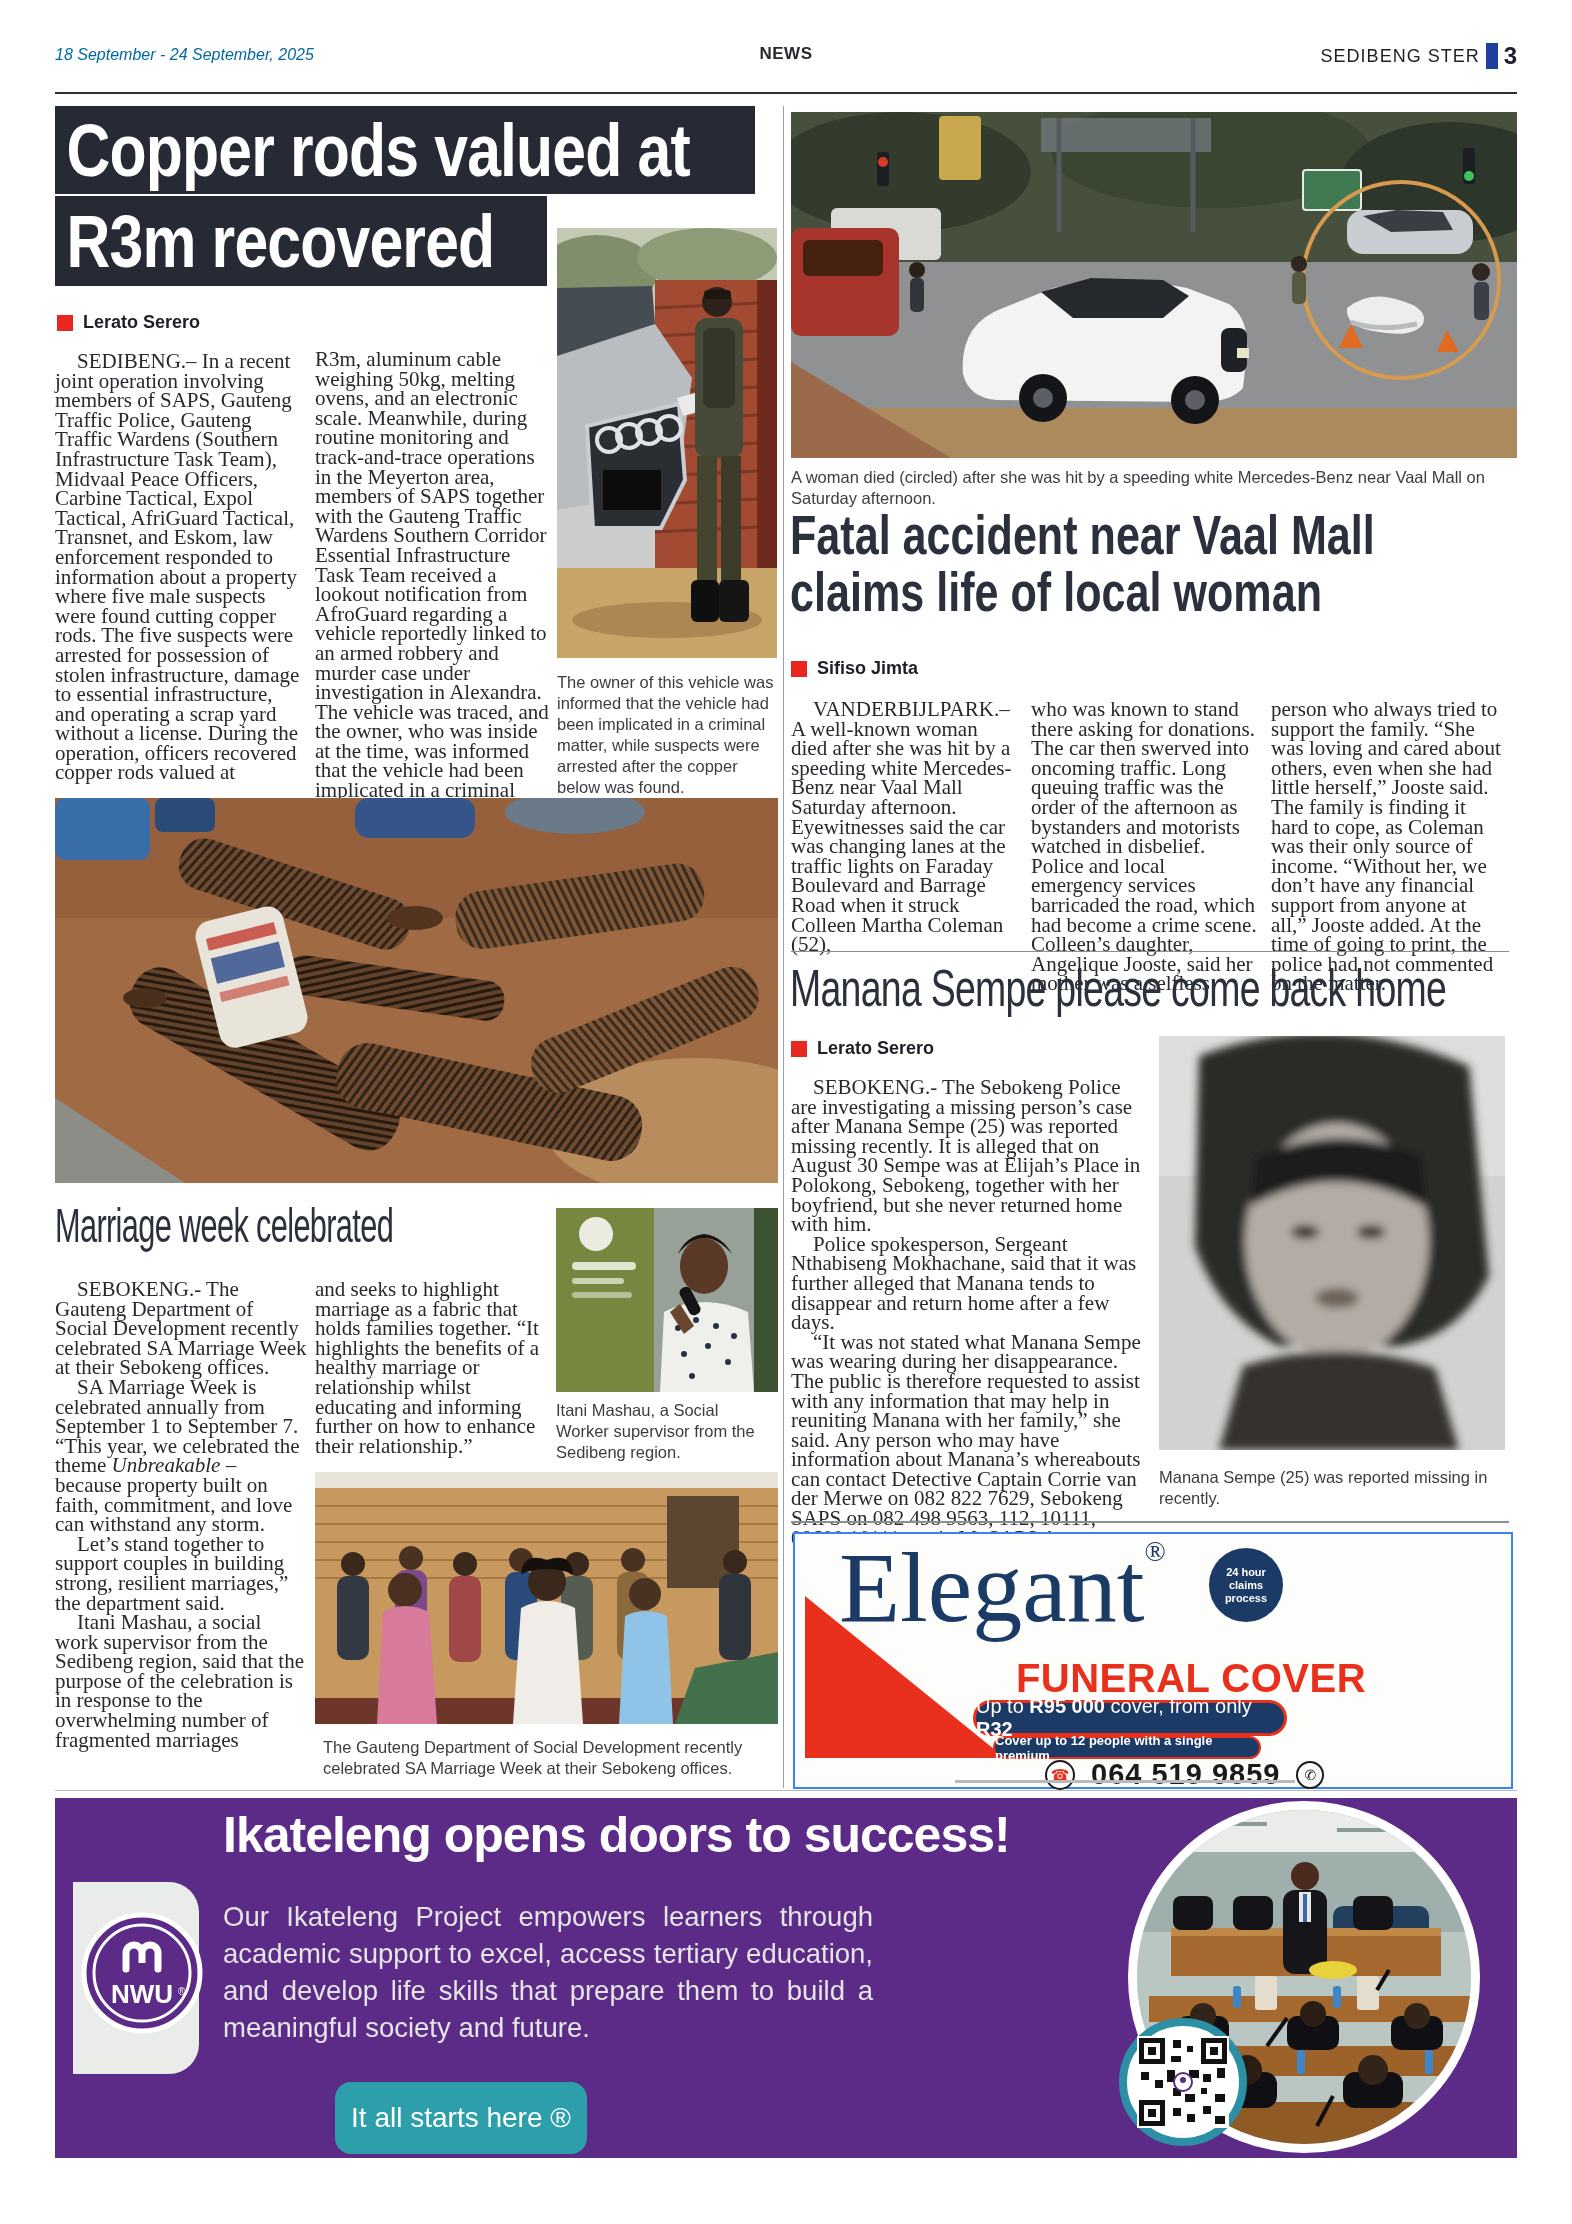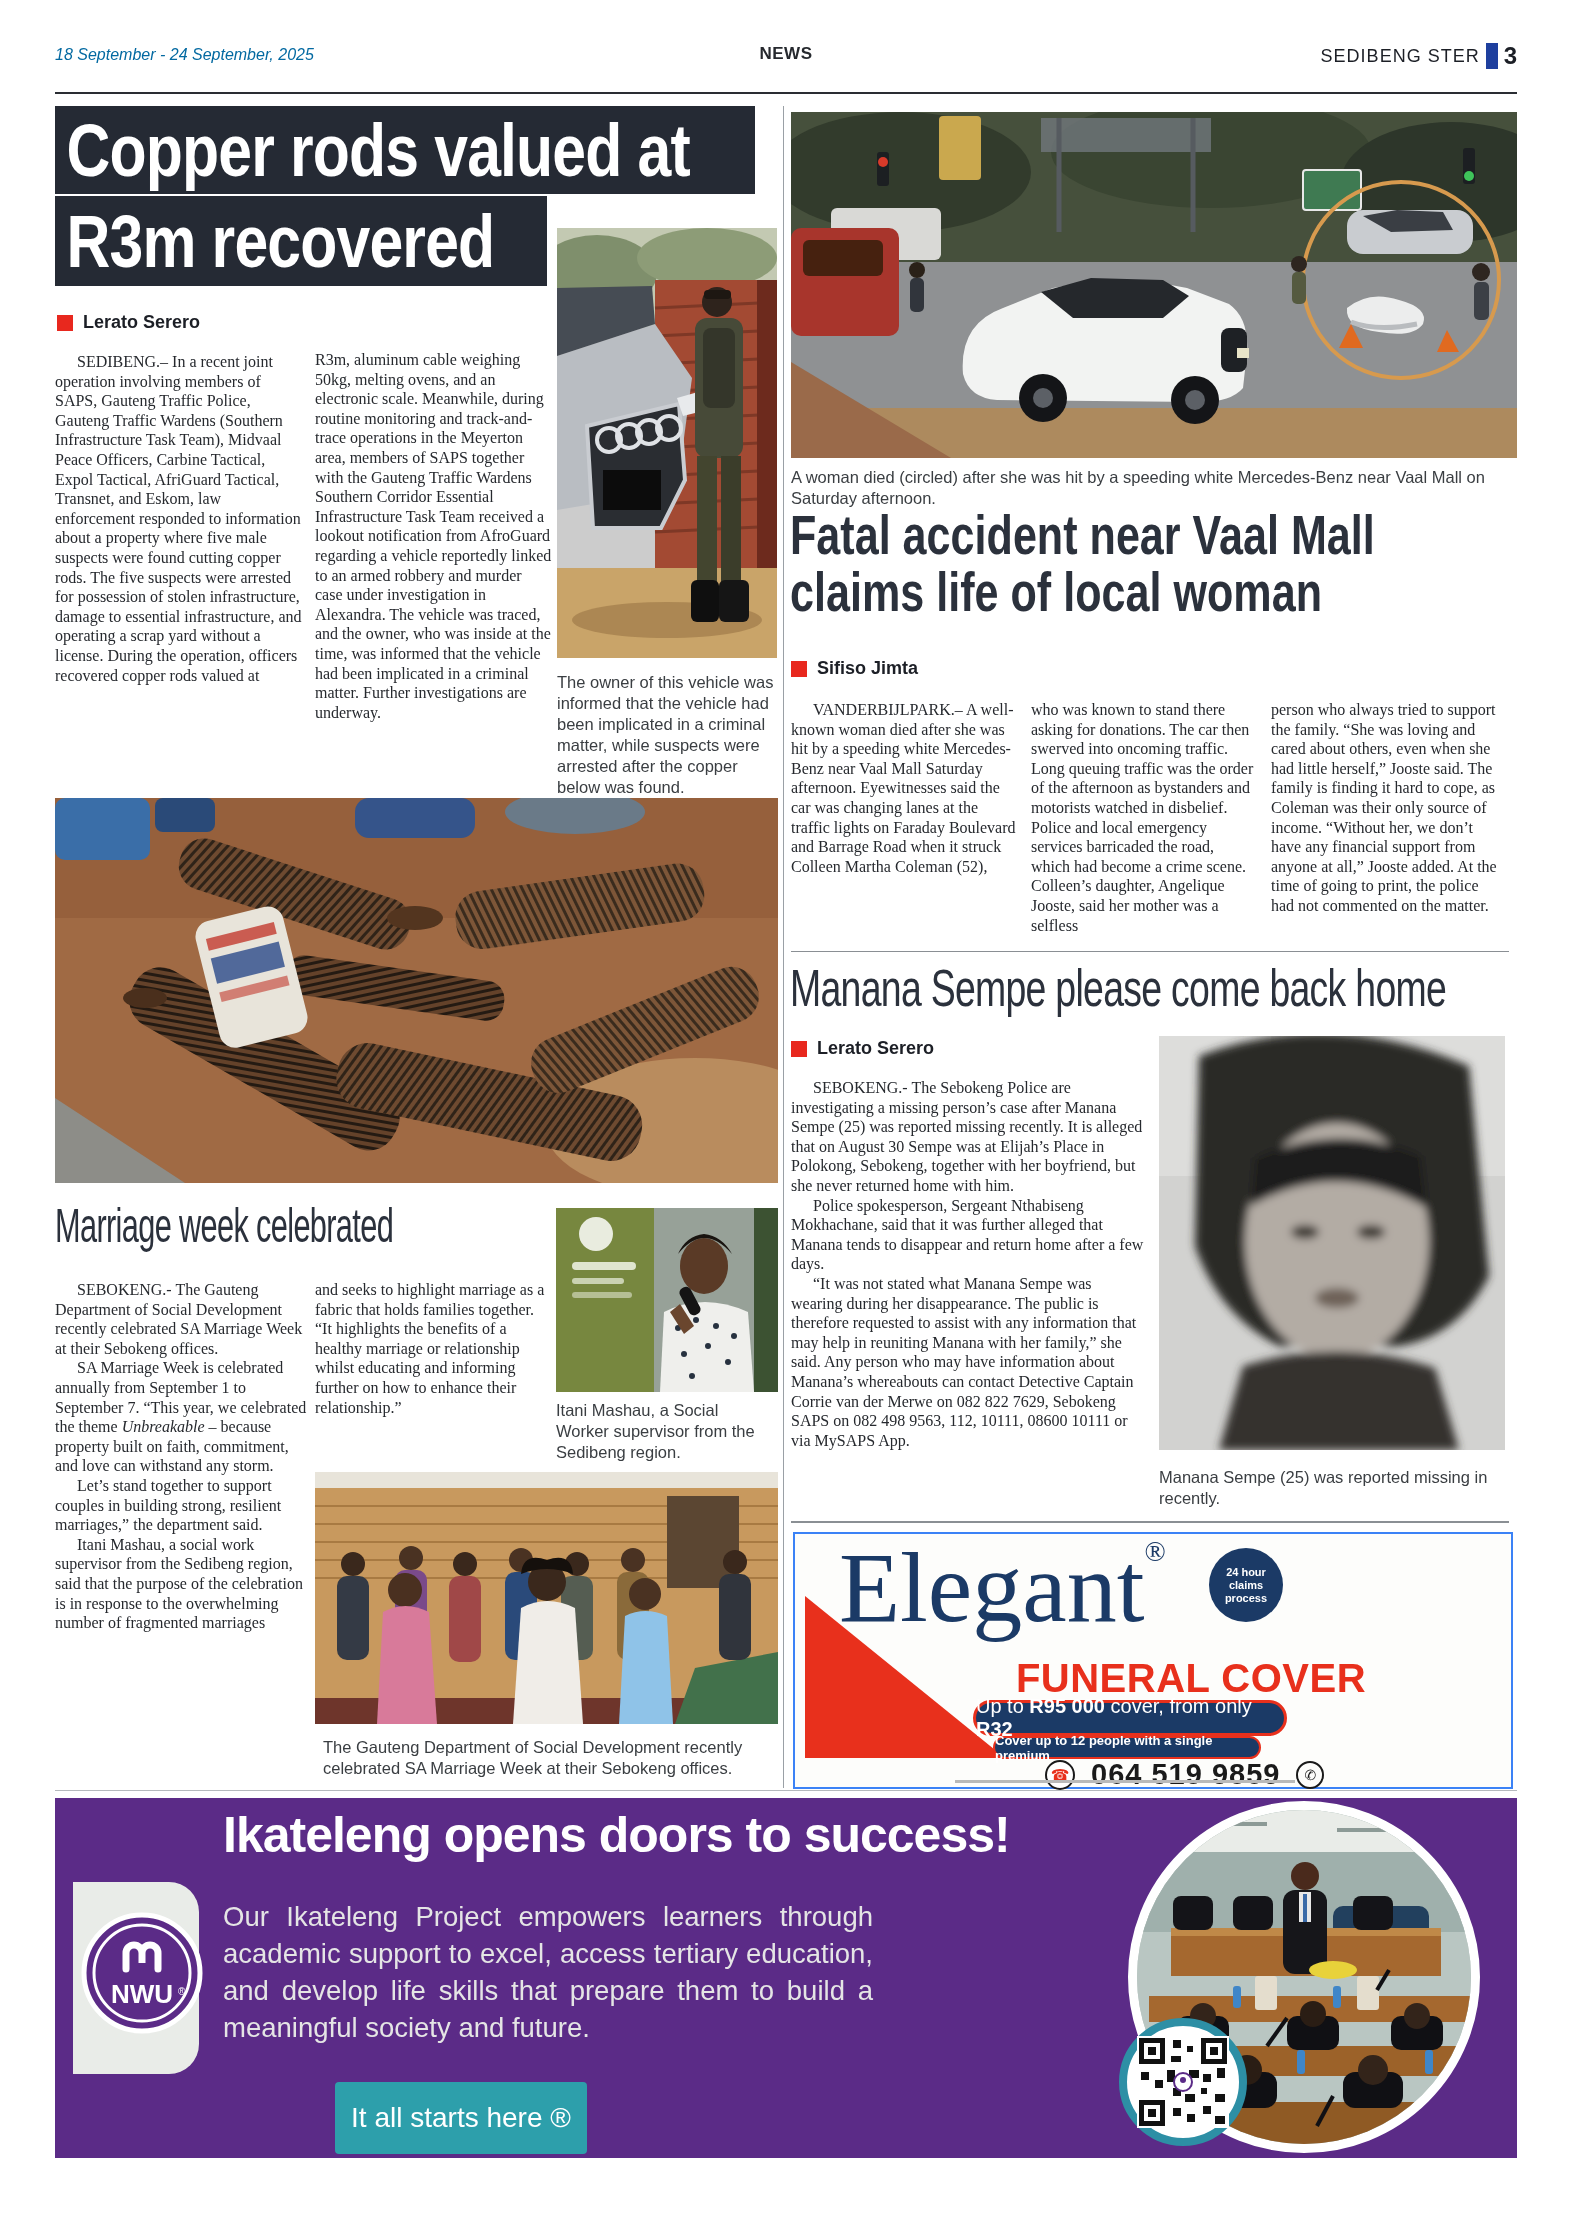--- a/index.html
+++ b/index.html
@@ -21,21 +21,21 @@
                transform:scaleX(.82);transform-origin:0 50%;white-space:nowrap;padding-left:14px;letter-spacing:-1px;}
   .cond{display:inline-block;transform-origin:0 50%;white-space:nowrap;color:#2b313c;}
   .hl-fatal{font-size:56px;font-weight:bold;line-height:57px;transform:scaleX(.77);}
   .hl-mid{font-size:52px;font-weight:normal;transform:scaleX(.72);letter-spacing:-1px;}
   .hl-marriage{font-size:48px;font-weight:normal;transform:scaleX(.64);letter-spacing:-1px;}
   
   .byline{display:flex;align-items:center;gap:10px;}
   .byline .sq{width:16px;height:16px;background:#e8281e;}
   .byline .nm{font-weight:bold;font-size:18px;color:#1c1f26;}
   
-  .serif{font-family:"Liberation Serif",serif;font-size:16px;line-height:19.6px;color:#26292e;}
+  .serif{font-family:"Liberation Serif",serif;font-size:21px;line-height:19.6px;color:#26292e;}
   .serif p{margin:0;}
   .serif p.ind{text-indent:22px;}
   .caption{font-size:16.5px;line-height:21px;color:#3a3e42;}
   .photo{position:absolute;overflow:hidden;background:#ccc;}
   .photo svg{display:block;}
   
   .eleg{position:absolute;background:#fdfdfb;border:2px solid #3b82f6;}
   .eleg-brand{position:absolute;left:44px;top:4px;font-family:"Liberation Serif",serif;
               font-size:100px;color:#1b3a66;line-height:1;}
   .eleg-reg{font-size:28px;vertical-align:60px;}
@@ -57,21 +57,21 @@
   .fineprint{position:absolute;left:160px;top:246px;width:340px;height:3px;background:#b9b9b9;}
   
   .nwu{position:absolute;left:55px;top:1798px;width:1462px;height:360px;background:#5b2b87;overflow:hidden;}
   .nwu-tab{position:absolute;left:18px;top:84px;width:126px;height:192px;background:#e9ece8;
            border-radius:0 30px 30px 0;}
   .nwu-title{position:absolute;left:168px;top:8px;width:1000px;color:#fff;font-weight:bold;font-size:50px;
              letter-spacing:-1px;}
   .nwu-body{position:absolute;left:168px;top:100px;width:650px;color:#e5e5e5;font-size:27.5px;
             line-height:37px;text-align:justify;}
   .nwu-btn{position:absolute;left:280px;top:284px;width:252px;height:72px;background:#2d9fab;
-           border-radius:4px;color:#fff;font-size:28px;display:flex;align-items:center;justify-content:center;}
+           border-radius:16px;color:#fff;font-size:28px;display:flex;align-items:center;justify-content:center;}
   .nwu-circle-photo{position:absolute;left:1073px;top:3px;width:352px;height:352px;border-radius:50%;
                     border:9px solid #fff;box-sizing:border-box;overflow:hidden;background:#b9c6c2;}
   .qr-wrap{position:absolute;left:1064px;top:220px;width:128px;height:128px;border-radius:50%;
            background:#fff;border:8px solid #2d8fa5;box-sizing:border-box;display:flex;
            align-items:center;justify-content:center;}
   .vdiv{position:absolute;width:1px;background:#9aa0a6;}
 </style>
 </head>
 <body>
 

